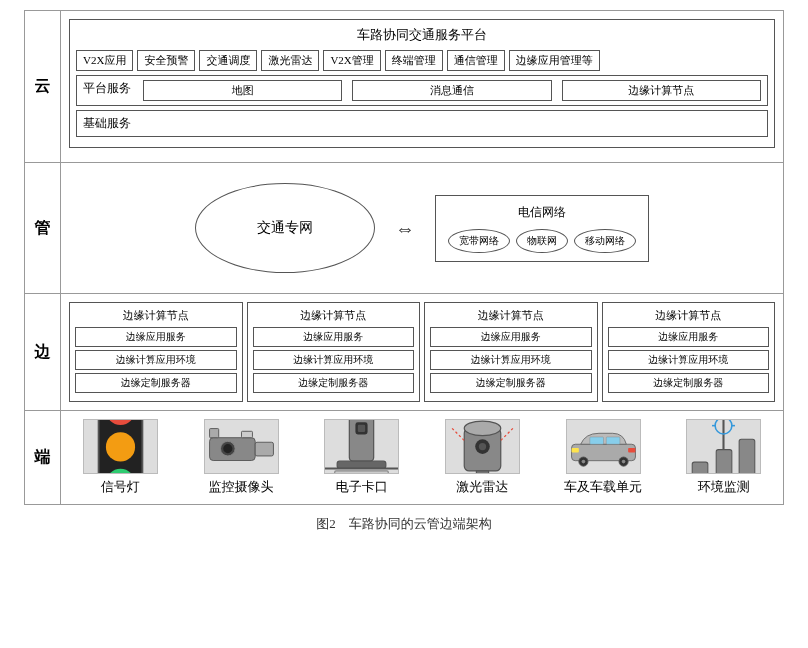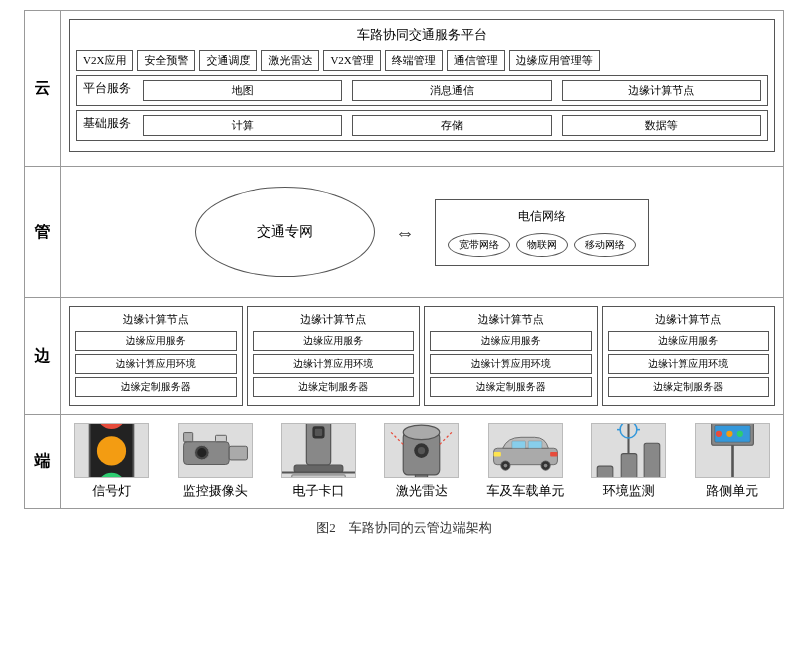--- a/index.html
+++ b/index.html
@@ -225,25 +225,20 @@
         <div class="service-row">
           <span class="service-label">平台服务</span>
           <div class="service-items" id="cloud-row2">
               <span class="service-item">地图</span>
               <span class="service-item">消息通信</span>
               <span class="service-item">边缘计算节点</span>
             </div>
         </div>
         <div class="service-row">
           <span class="service-label">基础服务</span>
-          <div class="service-items" id="cloud-row3">
-              <span class="service-item">计算</span>
-              <span class="service-item">存储</span>
-              <span class="service-item">数据等</span>
-            </div>
         </div>
       </div>
     </div>
   </div>
 
   <div class="row">
     <div class="row-label">管</div>
     <div class="row-content pipe-content">
       <div class="ellipse-traffic">
         <span>交通专网</span>
@@ -372,34 +367,20 @@
     <rect x="28" y="38" width="15" height="27" rx="2" fill="#888" stroke="#555" stroke-width="1"></rect>
     <rect x="50" y="28" width="15" height="37" rx="2" fill="#888" stroke="#555" stroke-width="1"></rect>
     <circle cx="35" cy="15" r="8" fill="none" stroke="#3498db" stroke-width="1.5"></circle>
     <line x1="35" y1="7" x2="35" y2="4" stroke="#3498db" stroke-width="1.5"></line>
     <line x1="43" y1="15" x2="46" y2="15" stroke="#3498db" stroke-width="1.5"></line>
     <line x1="27" y1="15" x2="24" y2="15" stroke="#3498db" stroke-width="1.5"></line>
   </svg>
           </div>
           <div class="device-label">环境监测</div>
         </div>
-        <div class="device-item">
-          <div class="device-image">
-            <svg viewBox="0 0 70 70" xmlns="http://www.w3.org/2000/svg">
-    <line x1="35" y1="65" x2="35" y2="10" stroke="#555" stroke-width="2.5"></line>
-    <rect x="15" y="8" width="40" height="22" rx="2" fill="#888" stroke="#555" stroke-width="1"></rect>
-    <rect x="18" y="11" width="34" height="16" rx="1" fill="#3498db" stroke="#555" stroke-width="0.5"></rect>
-    <circle cx="22" cy="19" r="3" fill="#e74c3c"></circle>
-    <circle cx="32" cy="19" r="3" fill="#f39c12"></circle>
-    <circle cx="42" cy="19" r="3" fill="#2ecc71"></circle>
-    <line x1="10" y1="65" x2="60" y2="65" stroke="#555" stroke-width="2"></line>
-  </svg>
-          </div>
-          <div class="device-label">路侧单元</div>
-        </div>
       </div>
   </div>
 
 </div>
 
 <div class="figure-caption">
   <span>图2</span>
   <span>&nbsp;&nbsp;</span>
   <span>车路协同的云管边端架构</span>
 </div>

